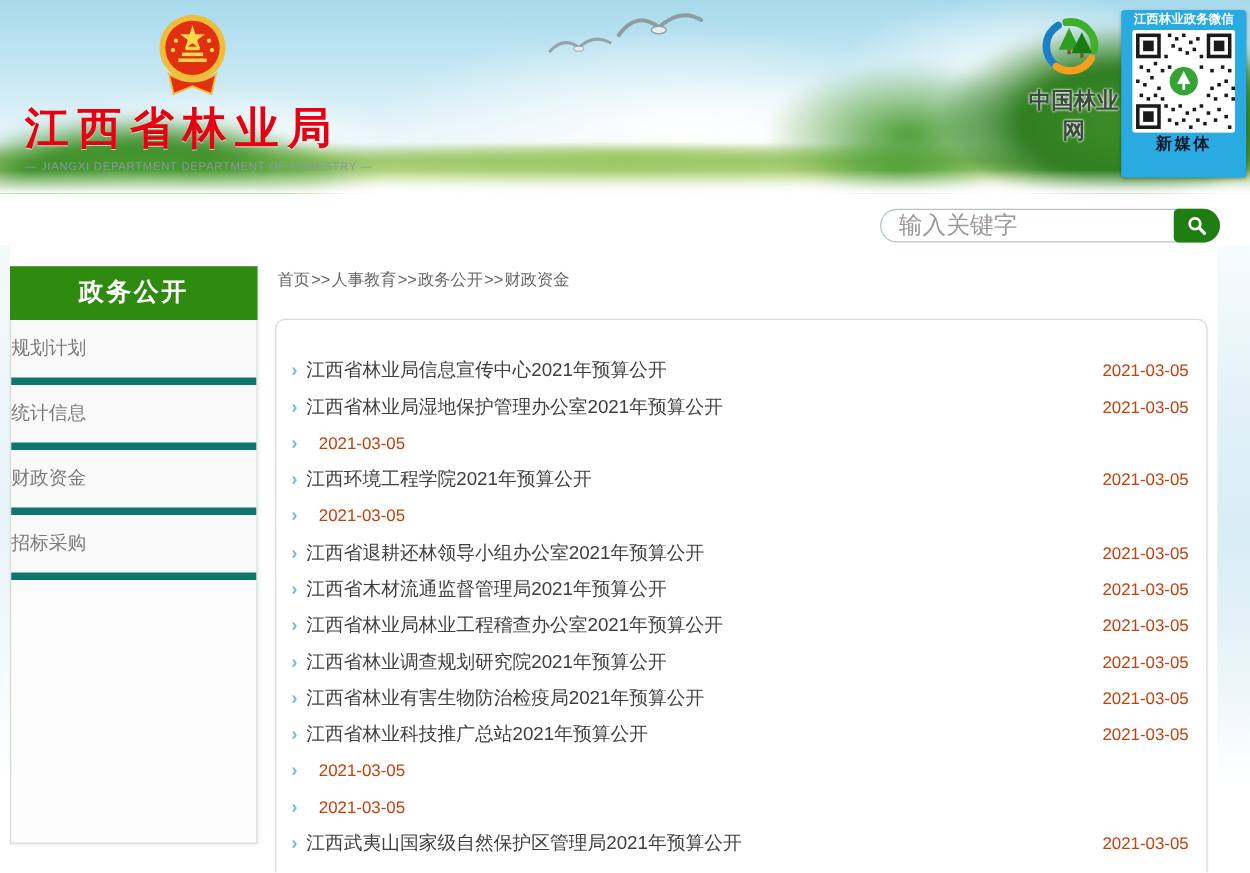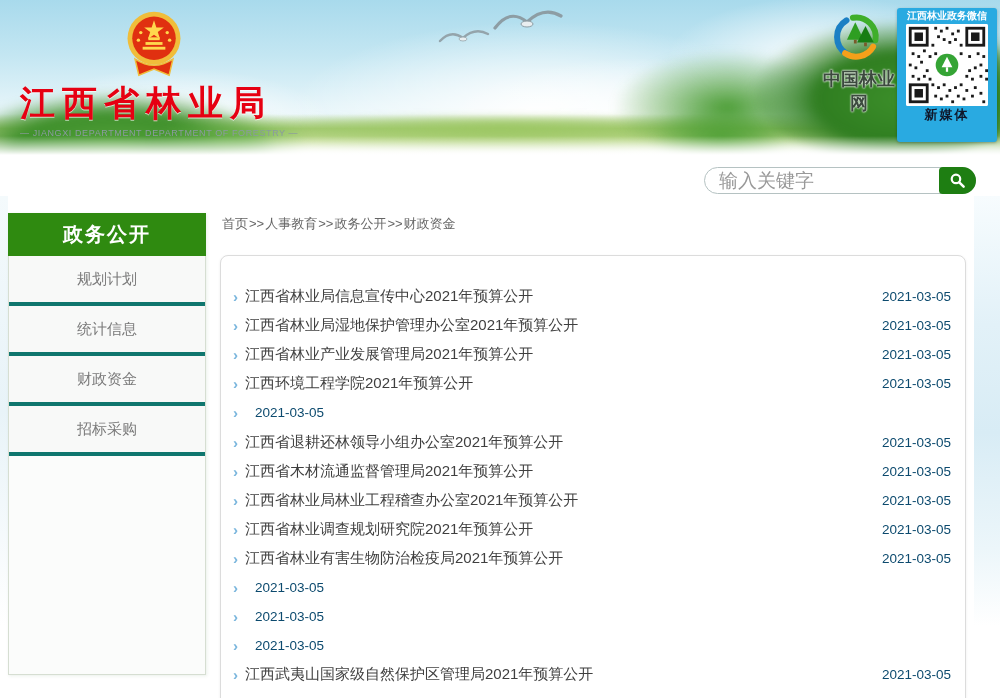--- a/index.html
+++ b/index.html
@@ -59,36 +59,36 @@
   .bg-right{position:absolute;right:0;top:196px;width:26px;height:430px;
     background:linear-gradient(180deg,#f7fcfe 0%,#e2f1f8 30%,#d8ecf5 55%,#ecf6fa 82%,#ffffff 100%);}
   .bg-left{position:absolute;left:0;top:196px;width:8px;height:430px;
     background:linear-gradient(180deg,#f4fafc,#e8f3f8 50%,#ffffff);}
 
   
   .sidebar{position:absolute;left:8px;top:213px;width:198px;height:462px;background:#fbfcfb;
     border:1px solid #d6ded2;box-sizing:border-box;box-shadow:1px 1px 3px rgba(90,130,90,.12);}
   .sidebar-header{height:43px;line-height:43px;background:#2f8a10;color:#fff;font-size:20px;font-weight:bold;
     text-align:center;letter-spacing:2px;margin:-1px -1px 0 -1px;}
-  .side-item{height:46px;line-height:46px;text-align:center;color:#7a7a7a;font-size:15px;
-    border-bottom:4px solid #0f766e;cursor:pointer;background:#f8f9f8;}
+  .side-item{height:46px;line-height:46px;text-align:left;color:#7a7a7a;font-size:15px;
+    border-bottom:6px solid #0f766e;cursor:pointer;background:#f8f9f8;}
 
   
   .breadcrumb{position:absolute;left:222px;top:215px;font-size:13px;color:#666;}
   .crumb{cursor:pointer;}
   .crumb-sep{margin:0 1px;}
 
   
   .panel{position:absolute;left:220px;top:255px;width:746px;height:490px;background:#fff;
     border:1px solid #dcdcdc;border-radius:8px;box-sizing:border-box;box-shadow:0 1px 3px rgba(0,0,0,.07);}
   .news-list{padding-top:26px;}
   .news-row{display:flex;align-items:center;height:29.1px;padding:0 14px 0 7px;}
   .row-arrow{color:#7ab6dd;font-size:15px;width:15px;text-align:center;margin-right:2px;font-weight:bold;flex:none;}
   .row-title{flex:1;color:#3f3f3f;font-size:15px;white-space:nowrap;overflow:hidden;cursor:pointer;}
-  .row-date{color:#0c4a6e;font-size:13.5px;margin-left:10px;flex:none;}
+  .row-date{color:#c2410c;font-size:13.5px;margin-left:10px;flex:none;}
 </style>
 </head>
 <body>
 
 <div class="page">
 
   <div class="banner">
     <div class="cloud c1"></div>
     <div class="cloud c2"></div>
     <div class="cloud c3"></div>
@@ -258,21 +258,20 @@
           <span class="row-title">江西省林业局信息宣传中心2021年预算公开</span>
           <span class="row-date">2021-03-05</span>
         </div>
         <div class="news-row">
           <span class="row-arrow">›</span>
           <span class="row-title">江西省林业局湿地保护管理办公室2021年预算公开</span>
           <span class="row-date">2021-03-05</span>
         </div>
         <div class="news-row">
           <span class="row-arrow">›</span>
-          <span class="row-title">江西省林业产业发展管理局2021年预算公开</span>
           <span class="row-date">2021-03-05</span>
         </div>
         <div class="news-row">
           <span class="row-arrow">›</span>
           <span class="row-title">江西环境工程学院2021年预算公开</span>
           <span class="row-date">2021-03-05</span>
         </div>
         <div class="news-row">
           <span class="row-arrow">›</span>
           <span class="row-date">2021-03-05</span>
@@ -297,20 +296,21 @@
           <span class="row-title">江西省林业调查规划研究院2021年预算公开</span>
           <span class="row-date">2021-03-05</span>
         </div>
         <div class="news-row">
           <span class="row-arrow">›</span>
           <span class="row-title">江西省林业有害生物防治检疫局2021年预算公开</span>
           <span class="row-date">2021-03-05</span>
         </div>
         <div class="news-row">
           <span class="row-arrow">›</span>
+          <span class="row-title">江西省林业科技推广总站2021年预算公开</span>
           <span class="row-date">2021-03-05</span>
         </div>
         <div class="news-row">
           <span class="row-arrow">›</span>
           <span class="row-date">2021-03-05</span>
         </div>
         <div class="news-row">
           <span class="row-arrow">›</span>
           <span class="row-date">2021-03-05</span>
         </div>

